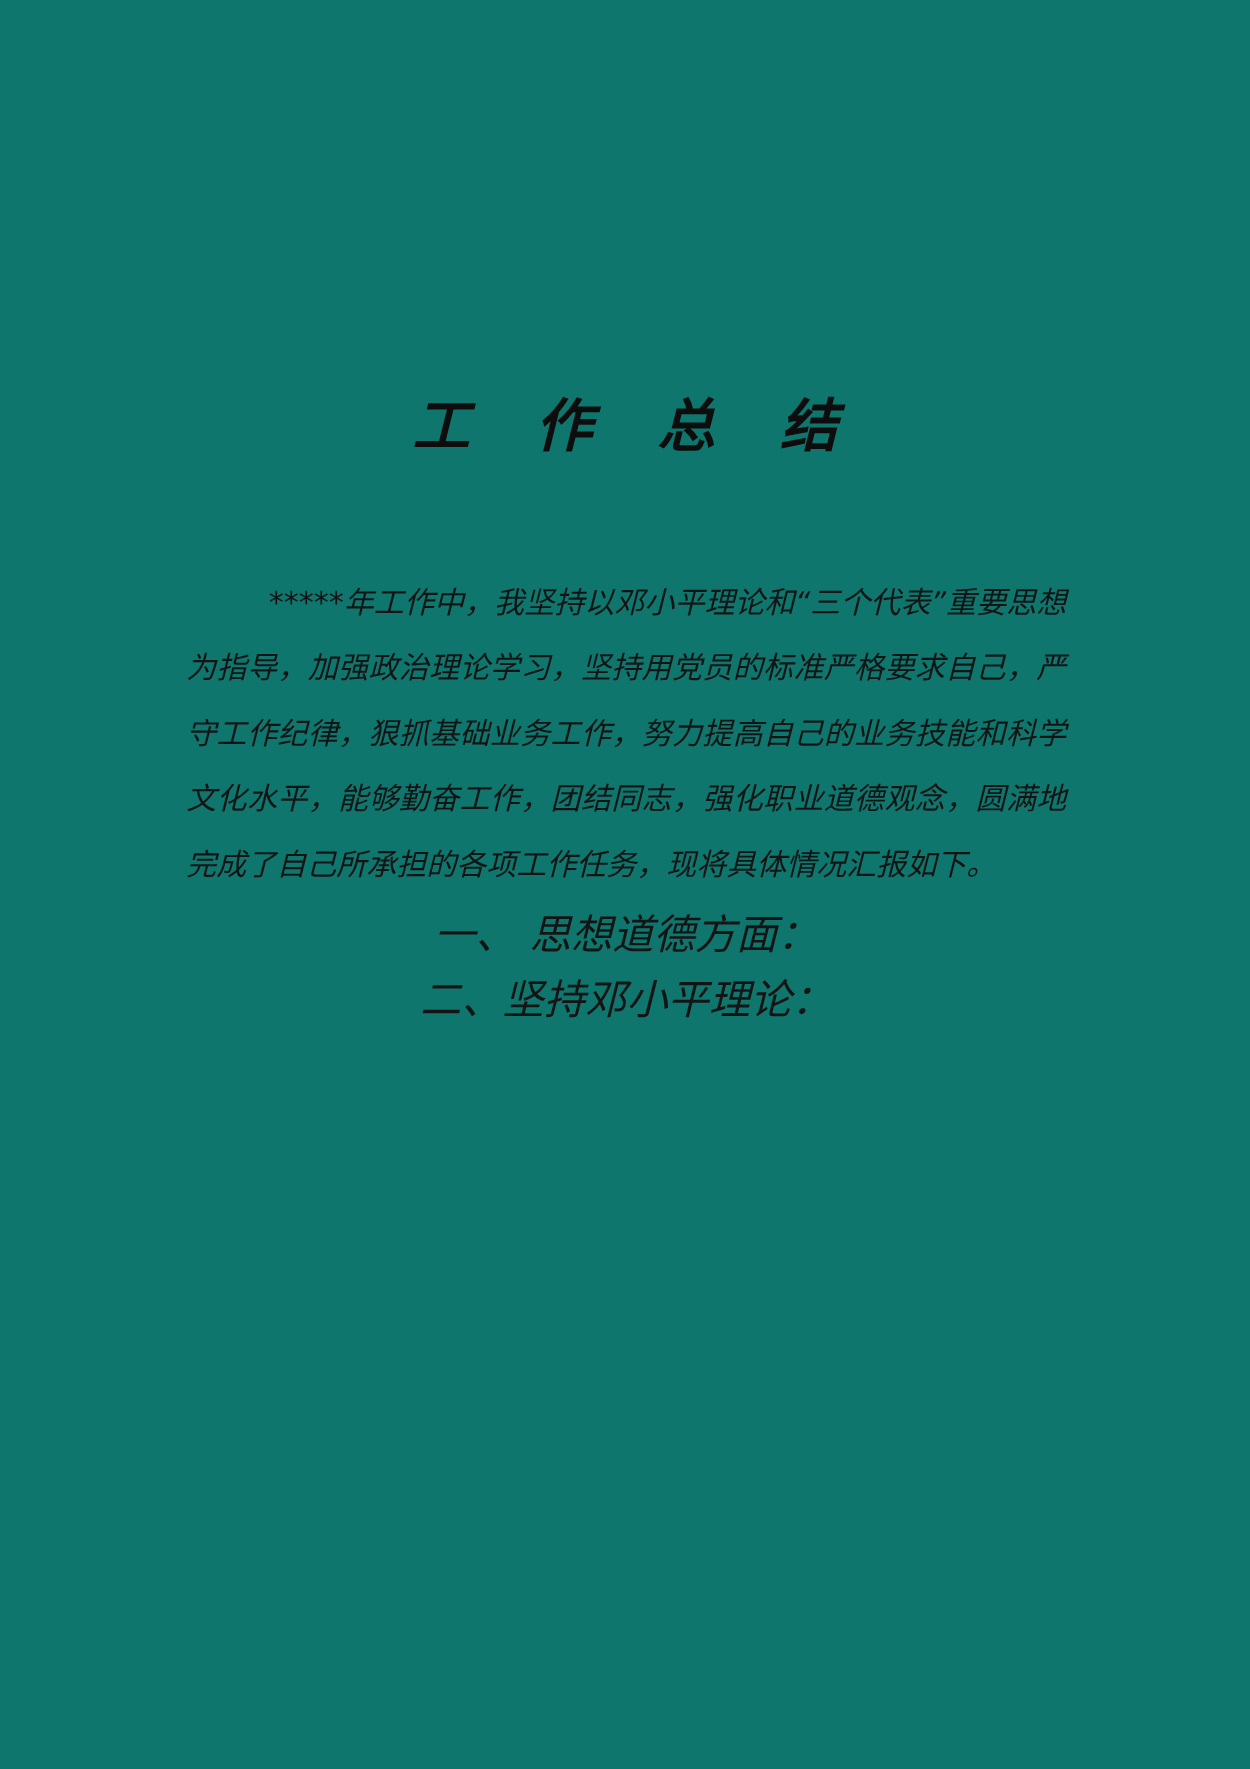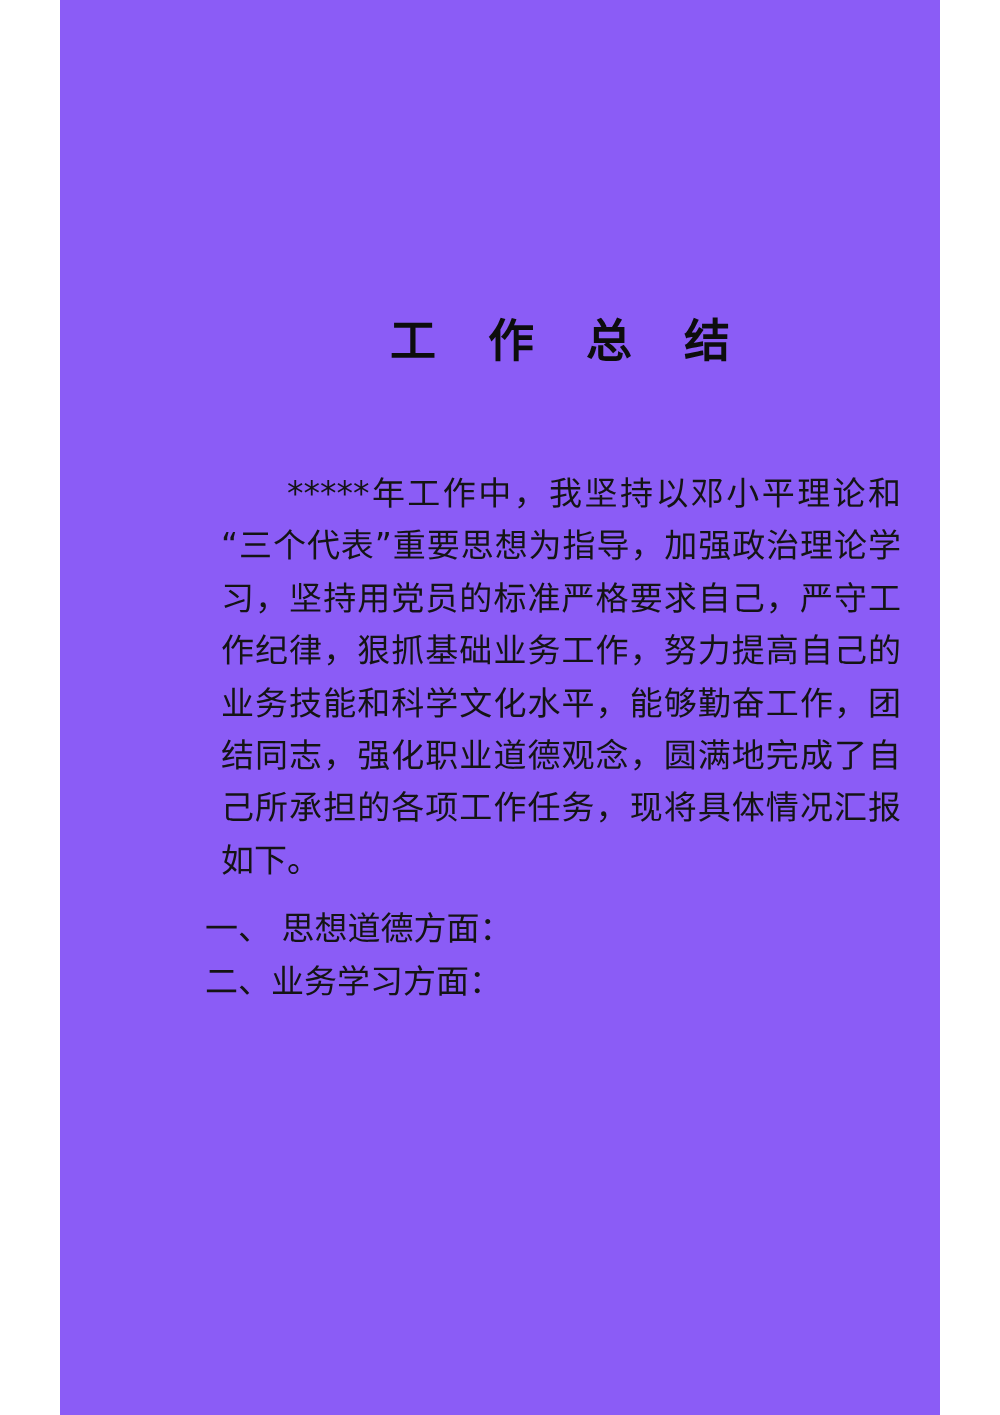--- a/index.html
+++ b/index.html
@@ -4,27 +4,28 @@
 <title>工作总结</title>
 <style>
   html, body {
     margin: 0;
     padding: 0;
     background: #ffffff;
   }
 
   .page {
     position: relative;
-    width: 880px;
+    width: 1000px;
     height: 1415px;
     margin: 0 auto;
-    background: #8b5cf6;
+    background: #0f766e;
     overflow: hidden;
     font-family: "DejaVu Sans", "Liberation Sans", sans-serif;
     color: #111111;
+    font-style: italic;
     -webkit-font-smoothing: antialiased;
   }
 
   
   .doc-title {
     position: absolute;
     left: 0;
     top: 313px;
     width: 1000px;
     text-align: center;
@@ -40,56 +41,56 @@
 
   
   .body-block {
     position: absolute;
     left: 145px;
     top: 452px;
     width: 712px;
   }
 
   .para {
-    font-size: 33px;
+    font-size: 24px;
     line-height: 52.4px;
     color: #141414;
     text-align: justify;
     text-justify: inter-character;
     text-align-last: left;
-    margin: 16px;
+    margin: 4px;
     word-break: break-all;
     letter-spacing: 0px;
   }
 
   .para.indent {
     text-indent: 66px;
   }
 
   .heading {
     font-size: 33px;
     line-height: 52.4px;
     color: #141414;
     margin: 0;
-    text-align: left;
+    text-align: center;
     white-space: pre;
     word-break: break-all;
   }
 </style>
 </head>
 <body>
 
 <div class="page">
 
   <div class="doc-title">工 作 总 结</div>
 
   <div class="body-block">
 
     <p class="para indent">*****年工作中，我坚持以邓小平理论和“三个代表”重要思想为指导，加强政治理论学习，坚持用党员的标准严格要求自己，严守工作纪律，狠抓基础业务工作，努力提高自己的业务技能和科学文化水平，能够勤奋工作，团结同志，强化职业道德观念，圆满地完成了自己所承担的各项工作任务，现将具体情况汇报如下。</p>
 
     <p class="heading">一、 思想道德方面：</p>
 
 
-    <p class="heading">二、业务学习方面：</p>
+    <p class="heading">二、坚持邓小平理论：</p>
 
   </div>
 
 </div>
 
 </body></html>

